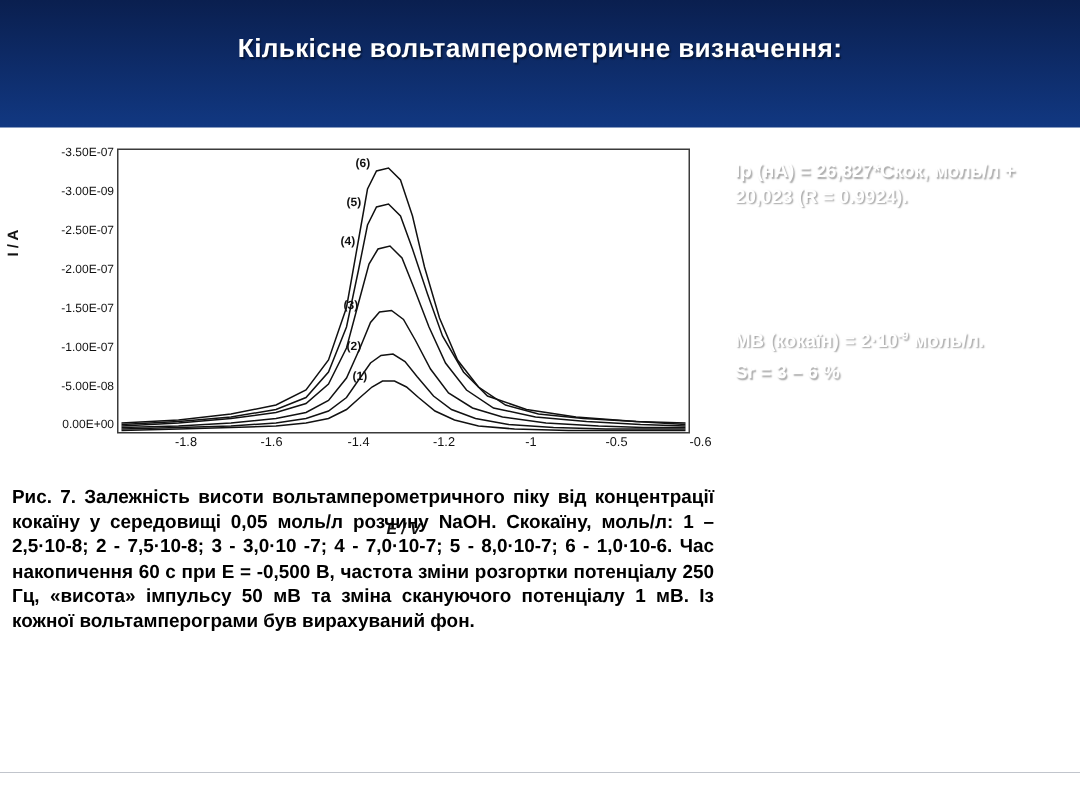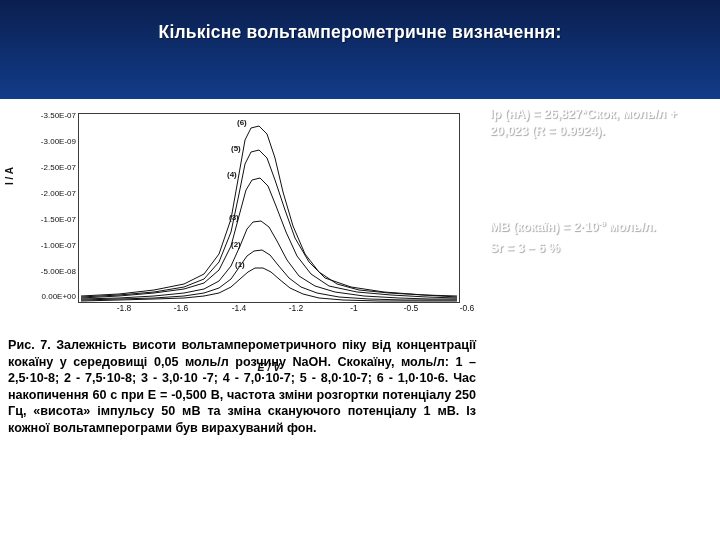--- a/index.html
+++ b/index.html
@@ -29,21 +29,21 @@
     color: #ffffff;
     font-size: 17.5px;
     font-weight: bold;
     letter-spacing: 0.2px;
     text-shadow: 1px 1px 1px rgba(0,0,0,0.45);
   }
   
   .panel {
     position: absolute;
     left: 0;
-    top: 99px;
+    top: 85px;
     width: 720px;
     height: 432px;
     background: #ffffff;
   }
   
   .chart-wrap {
     position: absolute;
     left: 8px;
     top: 8px;
     width: 470px;

